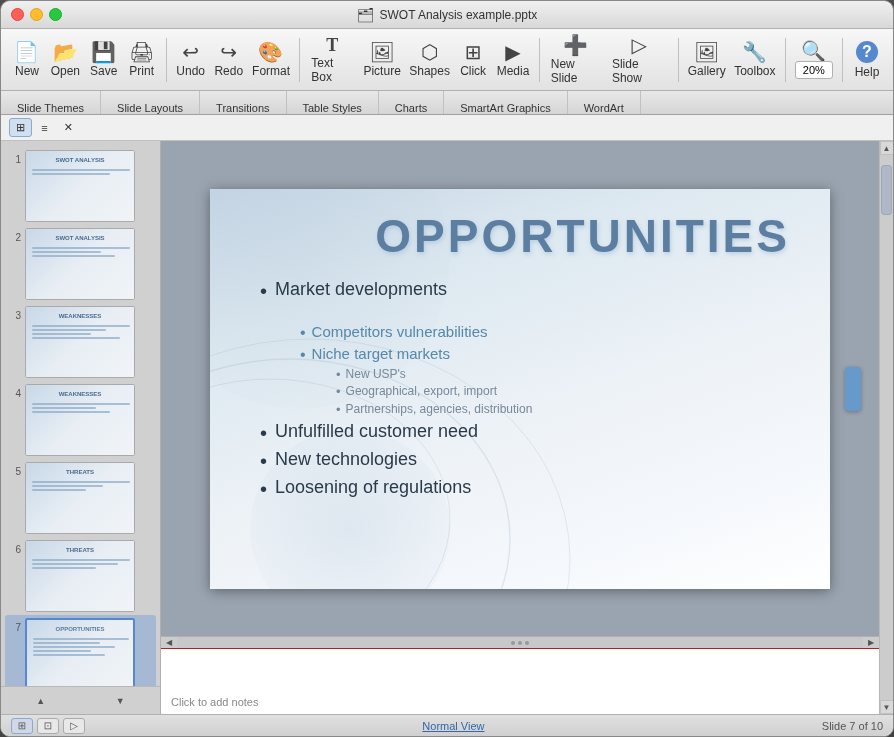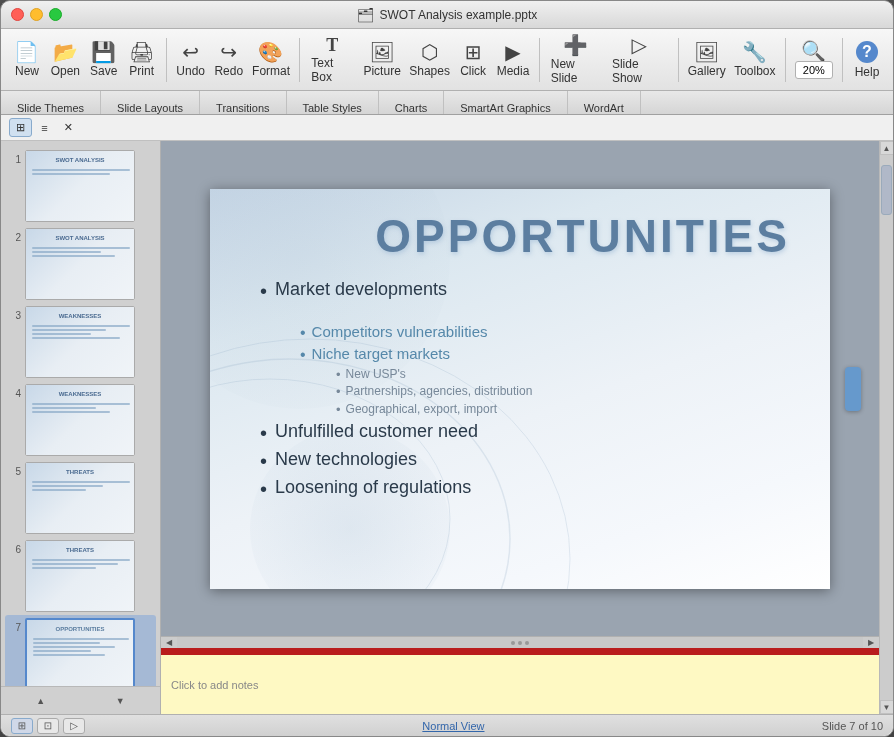--- a/index.html
+++ b/index.html
@@ -332,25 +332,25 @@
     .bullet-l3::before {
       content: '•';
       color: #778899;
       font-size: 13px;
       line-height: 1.2;
       flex-shrink: 0;
     }
     
     .notes-area {
       height: 66px;
-      background: #fef9c3;
-      border-top: 7px solid #b91c1c;
+      background: #ffffff;
+      border-top: 1px solid #b91c1c;
       padding: 6px 10px;
       display: flex;
-      align-items: center;
+      align-items: flex-end;
     }
     .notes-text {
       font-size: 11px;
       color: #888;
       cursor: pointer;
     }
     
     .status-bar {
       background: linear-gradient(180deg, #e0e0e0 0%, #d0d0d0 100%);
       height: 22px;
@@ -707,24 +707,24 @@
                 <li class="bullet-l2">
                   <span>Niche target markets</span>
                 </li>
                 <ul style="list-style:none;padding:0;margin-left:18px;margin-bottom:2px;text-align:right;">
                   <li class="bullet-l3">
                     <span>New USP's</span>
                   </li>
                 </ul>
                 <ul style="list-style:none;padding:0;margin-left:18px;margin-bottom:2px;">
                   <li class="bullet-l3">
-                    <span>Partnerships, agencies, distribution</span>
+                    <span>Geographical, export, import</span>
                   </li>
                   <li class="bullet-l3">
-                    <span>Geographical, export, import</span>
+                    <span>Partnerships, agencies, distribution</span>
                   </li>
                 </ul>
               </ul>
               <li class="bullet-l1">
                 <span>Unfulfilled customer need</span>
               </li>
               <li class="bullet-l1">
                 <span>New technologies</span>
               </li>
               <li class="bullet-l1">

